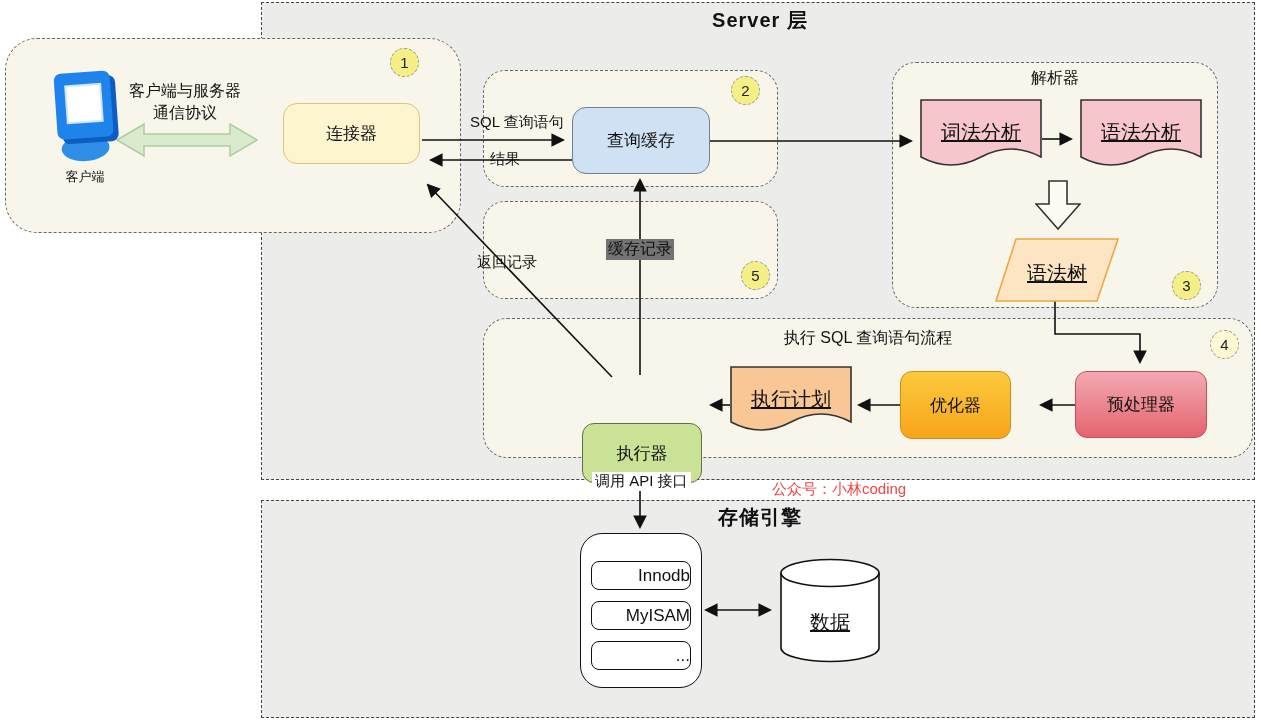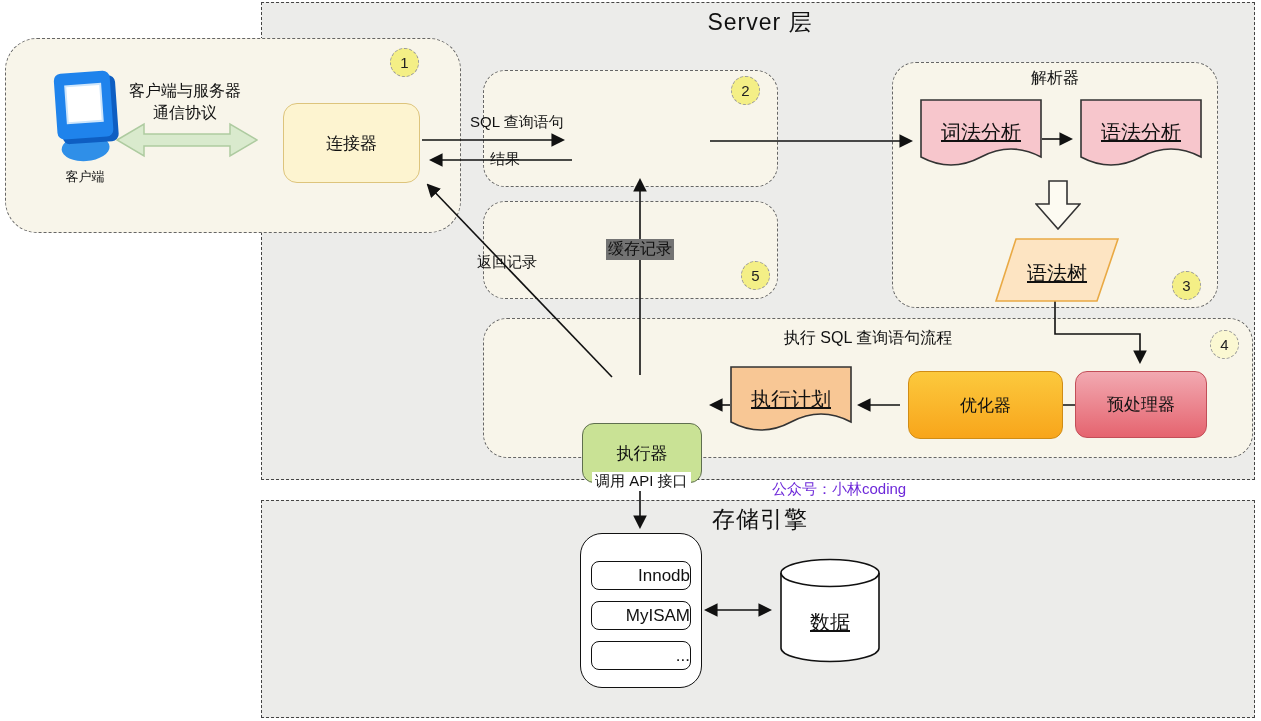--- a/index.html
+++ b/index.html
@@ -1,21 +1,21 @@
 <!DOCTYPE html>
 <html><head>
 <meta charset="utf-8">
 <style>
   html,body{margin:0;padding:0;background:#fff;}
   .canvas{
     position:relative;width:1261px;height:721px;overflow:hidden;
     font-family:"Liberation Sans","DejaVu Sans",sans-serif;color:#111;background:#fff;
   }
   .zone{position:absolute;background:#ececea;border:1.5px dashed #444;box-sizing:border-box;}
-  .zone-title{position:absolute;font-size:23px;font-weight:normal;text-align:center;letter-spacing:1px;}
+  .zone-title{position:absolute;font-size:20px;font-weight:bold;text-align:center;letter-spacing:1px;}
   .dashed-box{position:absolute;background:#f8f5ea;border:1.5px dashed #666;box-sizing:border-box;border-radius:24px;}
   .box-title{position:absolute;font-size:16px;text-align:center;}
   .node{position:absolute;display:flex;align-items:center;justify-content:center;
         font-size:17px;box-sizing:border-box;}
   .connector-node{background:#fdf4d0;border:1.5px solid #ddc47c;border-radius:14px;}
   .cache-node{background:#cfe1f3;border:1.5px solid #708090;border-radius:14px;}
   .executor-node{background:#c9e295;border:1.5px solid #5f6f4f;border-radius:12px;}
   .optimizer-node{background:linear-gradient(#fcc93d,#f8a51b);border:1.5px solid #d08c15;border-radius:12px;}
   .preproc-node{background:linear-gradient(#f2a9b1,#e5646f);border:1.5px solid #c24e58;border-radius:12px;}
   .doc-shape{position:absolute;}
@@ -23,21 +23,21 @@
   .badge{position:absolute;width:29px;height:29px;border-radius:50%;background:#f4ef86;
          border:1.5px dashed #999;box-sizing:border-box;display:flex;align-items:center;
          justify-content:center;font-size:15px;color:#222;}
   .badge-light{background:#fbf8d2;}
   .edge-label{position:absolute;font-size:15px;white-space:nowrap;}
   .arrows{position:absolute;left:0;top:0;z-index:30;pointer-events:none;}
   .layer-nodes{z-index:40;}
   .storage-outer{position:absolute;background:#fff;border:1.6px solid #111;border-radius:22px;box-sizing:border-box;z-index:40;}
   .engine-item{position:absolute;background:#fff;border:1.5px solid #111;border-radius:8px;
                box-sizing:border-box;display:flex;align-items:center;justify-content:flex-end;font-size:17px;}
-  .watermark{position:absolute;font-size:15px;color:#6d28d9;white-space:nowrap;z-index:45;}
+  .watermark{position:absolute;font-size:15px;color:#ef4444;white-space:nowrap;z-index:45;}
   .bg-label{background:#fff;padding:0 3px;z-index:45;}
   .cream-bg{background:#737373;padding:0 2px;z-index:45;}
 </style>
 </head>
 <body>
 
 <div class="canvas">
 
   <div class="zone" style="left:261px;top:2px;width:994px;height:478px;"></div>
   <div class="zone" style="left:261px;top:500px;width:994px;height:218px;"></div>
@@ -86,24 +86,27 @@
   </svg>
   <div class="edge-label" style="left:45px;top:168px;width:80px;text-align:center;font-size:13px;z-index:40;">客户端</div>
 
   <div class="edge-label" style="left:110px;top:81px;width:150px;text-align:center;font-size:16px;z-index:40;">客户端与服务器</div>
   <div class="edge-label" style="left:110px;top:103px;width:150px;text-align:center;font-size:16px;z-index:40;">通信协议</div>
 
   <svg class="layer-nodes" style="position:absolute;left:116px;top:121px;" width="142" height="38" viewBox="0 0 142 38">
     <polygon points="1,19 28,3 28,13 114,13 114,3 141,19 114,35 114,25 28,25 28,35" fill="#d9eacd" stroke="#aecba0" stroke-width="1.5"></polygon>
   </svg>
 
-  <div class="node connector-node layer-nodes" style="left:283px;top:103px;width:137px;height:80px;z-index:40;">
+  <div class="node connector-node layer-nodes" style="left:283px;top:103px;width:137px;height:61px;z-index:40;">
     <span>连接器</span>
   </div>
 
+  <div class="node cache-node layer-nodes" style="left:572px;top:107px;width:138px;height:67px;z-index:40;">
+    <span>查询缓存</span>
+  </div>
 
   <svg class="doc-shape" style="left:920px;top:99px;z-index:40;" width="122" height="80" viewBox="0 0 122 80">
     <path d="M1 1 H121 V58 Q91 42 61 58 Q31 74 1 58 Z" fill="#f7c6cc" stroke="#333" stroke-width="1.6"></path>
   </svg>
   <div class="doc-label" style="left:920px;top:119px;width:122px;z-index:41;">词法分析</div>
 
   <svg class="doc-shape" style="left:1080px;top:99px;z-index:40;" width="122" height="80" viewBox="0 0 122 80">
     <path d="M1 1 H121 V58 Q91 42 61 58 Q31 74 1 58 Z" fill="#f7c6cc" stroke="#333" stroke-width="1.6"></path>
   </svg>
   <div class="doc-label" style="left:1080px;top:119px;width:122px;z-index:41;">语法分析</div>
@@ -121,21 +124,21 @@
 
   <div class="node executor-node layer-nodes" style="left:582px;top:375px;width:120px;height:60px;z-index:40;margin-top:48px;">
     <span>执行器</span>
   </div>
 
   <svg class="doc-shape" style="left:730px;top:366px;z-index:40;" width="122" height="78" viewBox="0 0 122 78">
     <path d="M1 1 H121 V56 Q91 40 61 56 Q31 72 1 56 Z" fill="#f8c795" stroke="#333" stroke-width="1.6"></path>
   </svg>
   <div class="doc-label" style="left:730px;top:386px;width:122px;z-index:41;">执行计划</div>
 
-  <div class="node optimizer-node layer-nodes" style="left:900px;top:371px;width:155px;height:68px;z-index:40;margin-left:8px;">
+  <div class="node optimizer-node layer-nodes" style="left:900px;top:371px;width:111px;height:68px;z-index:40;">
     <span>优化器</span>
   </div>
 
   <div class="node preproc-node layer-nodes" style="left:1075px;top:371px;width:132px;height:67px;z-index:40;">
     <span>预处理器</span>
   </div>
 
   <div class="edge-label" style="left:470px;top:113px;z-index:45;">SQL 查询语句</div>
   <div class="edge-label" style="left:490px;top:150px;z-index:45;">结果</div>
   <div class="edge-label" style="left:477px;top:253px;z-index:45;">返回记录</div>

